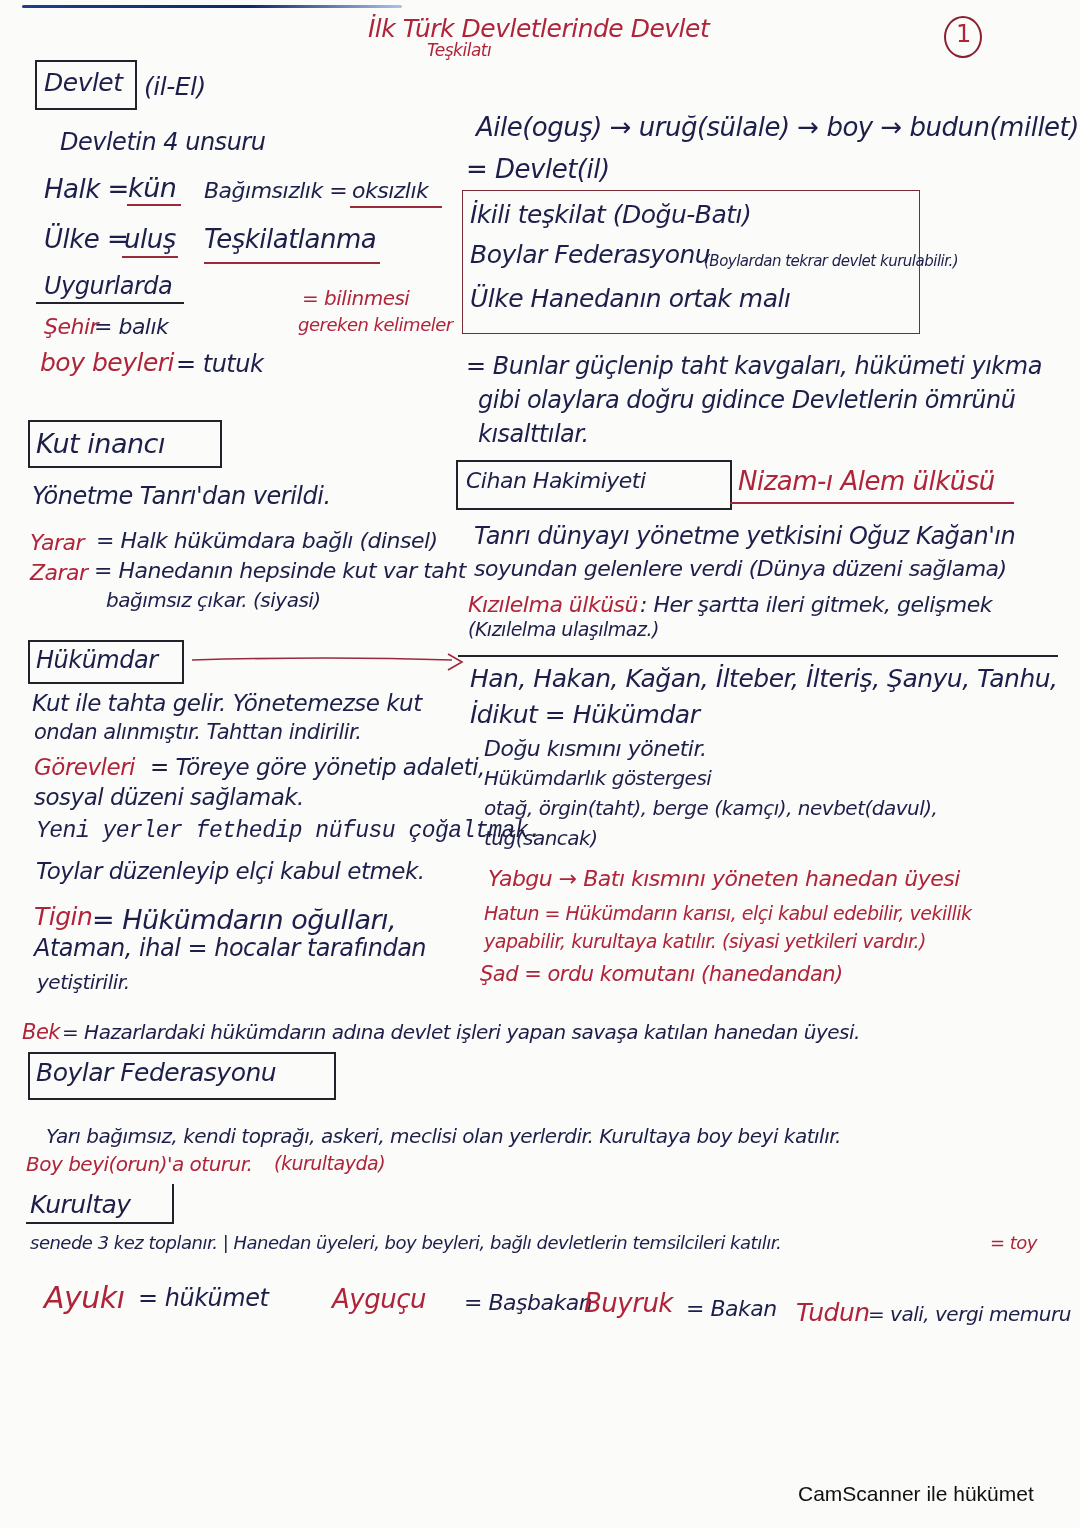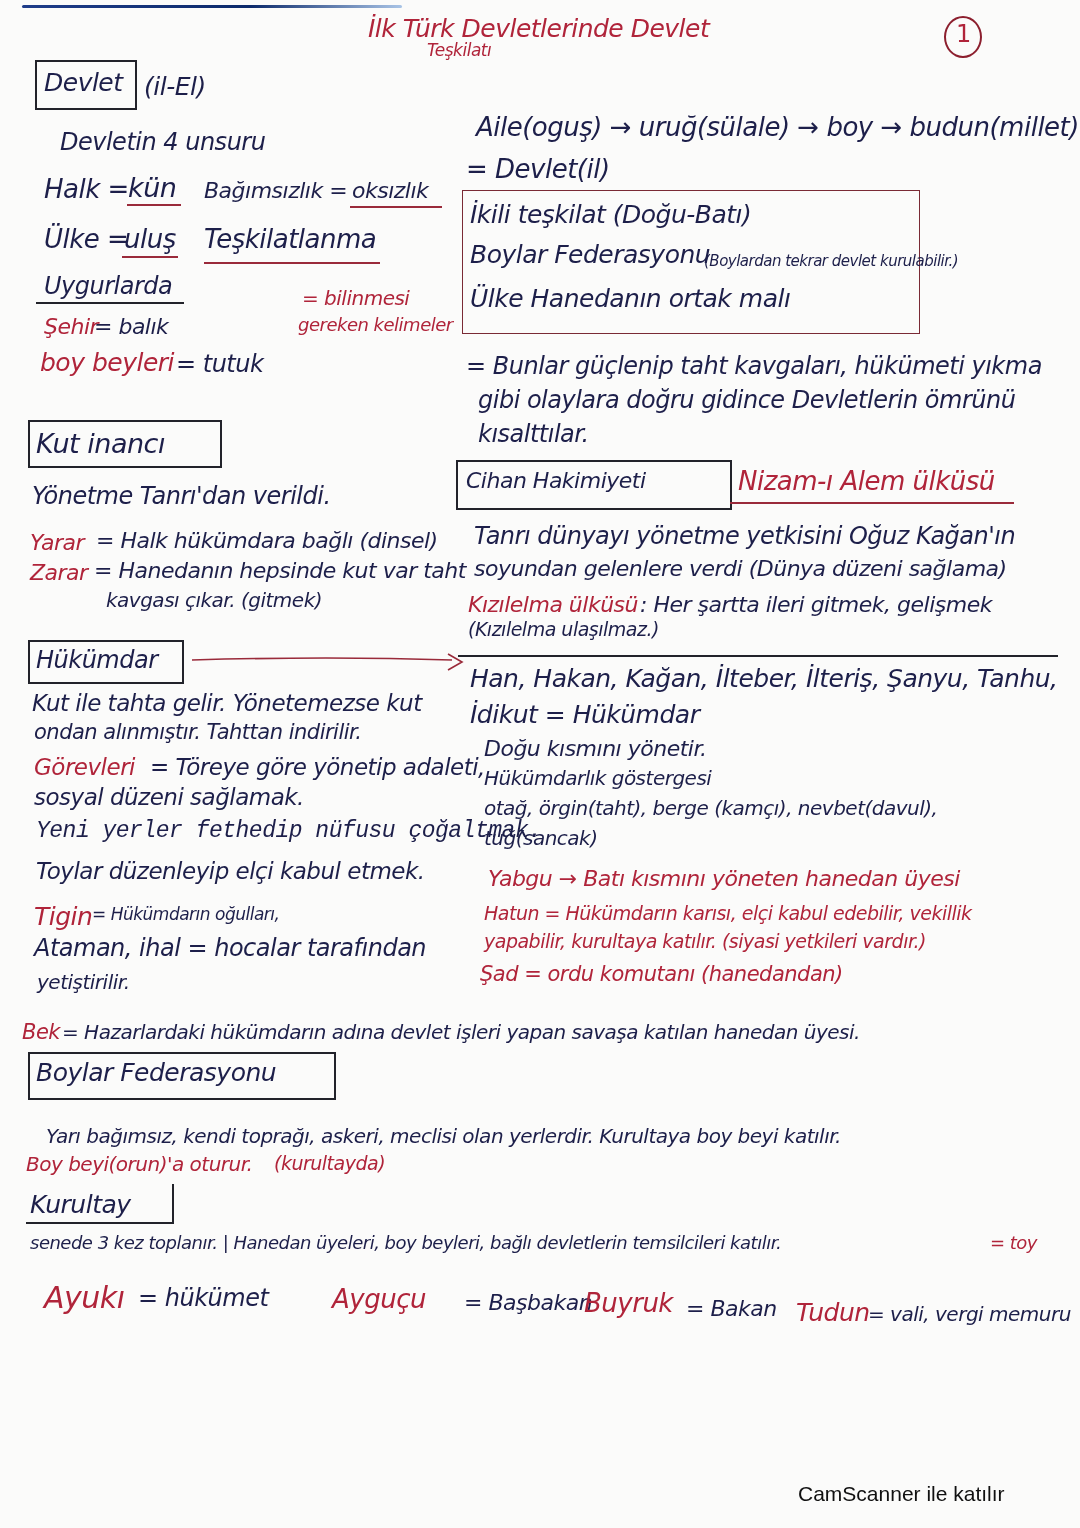--- a/index.html
+++ b/index.html
@@ -77,21 +77,21 @@
 <div class="hw ink" style="left:478px;top:386px;font-size:24px;">gibi olaylara doğru gidince Devletlerin ömrünü</div>
 <div class="hw ink" style="left:478px;top:420px;font-size:24px;">kısalttılar.</div>
 
 <div class="box" style="left:28px;top:420px;width:190px;height:44px;"></div>
 <div class="hw ink" style="left:36px;top:428px;font-size:27px;">Kut inancı</div>
 <div class="hw ink" style="left:32px;top:482px;font-size:24px;">Yönetme Tanrı'dan verildi.</div>
 <div class="hw red" style="left:30px;top:530px;font-size:22px;">Yarar</div>
 <div class="hw ink" style="left:96px;top:528px;font-size:22px;"> = Halk hükümdara bağlı (dinsel)</div>
 <div class="hw red" style="left:30px;top:560px;font-size:22px;">Zarar</div>
 <div class="hw ink" style="left:94px;top:558px;font-size:22px;"> = Hanedanın hepsinde kut var taht</div>
-<div class="hw ink" style="left:106px;top:588px;font-size:20px;">kavgası çıkar. (gitmek)</div>
+<div class="hw ink" style="left:106px;top:588px;font-size:20px;">bağımsız çıkar. (siyasi)</div>
 
 <div class="box" style="left:456px;top:460px;width:272px;height:46px;"></div>
 <div class="hw ink" style="left:466px;top:468px;font-size:22px;">Cihan Hakimiyeti</div>
 <div class="hw red" style="left:738px;top:466px;font-size:26px;">Nizam-ı Alem ülküsü</div>
 <div class="ruline" style="left:730px;top:502px;width:284px;"></div>
 
 <div class="hw ink" style="left:474px;top:522px;font-size:24px;">Tanrı dünyayı yönetme yetkisini Oğuz Kağan'ın</div>
 <div class="hw ink" style="left:474px;top:556px;font-size:22px;">soyundan gelenlere verdi (Dünya düzeni sağlama)</div>
 <div class="hw red" style="left:468px;top:592px;font-size:22px;">Kızılelma ülküsü</div>
 <div class="hw ink" style="left:640px;top:592px;font-size:22px;">: Her şartta ileri gitmek, gelişmek</div>
@@ -111,21 +111,21 @@
 <div class="hw ink" style="left:32px;top:690px;font-size:23px;">Kut ile tahta gelir. Yönetemezse kut</div>
 <div class="hw ink" style="left:34px;top:720px;font-size:21px;">ondan alınmıştır. Tahttan indirilir.</div>
 
 <div class="hw red" style="left:34px;top:754px;font-size:23px;">Görevleri</div>
 <div class="hw ink" style="left:150px;top:754px;font-size:23px;"> = Töreye göre yönetip adaleti,</div>
 <div class="hw ink" style="left:34px;top:784px;font-size:23px;">sosyal düzeni sağlamak.</div>
 <div class="hw ink" style="left:36px;top:818px;font-size:23px;font-family:Liberation Mono, monospace;">Yeni yerler fethedip nüfusu çoğaltmak.</div>
 <div class="hw ink" style="left:36px;top:858px;font-size:23px;">Toylar düzenleyip elçi kabul etmek.</div>
 
 <div class="hw red" style="left:34px;top:902px;font-size:25px;">Tigin</div>
-<div class="hw ink" style="left:92px;top:904px;font-size:17px;text-align:center;"> = Hükümdarın oğulları,</div>
+<div class="hw ink" style="left:92px;top:904px;font-size:27px;text-align:center;"> = Hükümdarın oğulları,</div>
 <div class="hw ink" style="left:34px;top:934px;font-size:24px;">Ataman, ihal = hocalar tarafından</div>
 <div class="hw ink" style="left:37px;top:970px;font-size:20px;">yetiştirilir.</div>
 
 <div class="hw ink" style="left:484px;top:736px;font-size:22px;">Doğu kısmını yönetir.</div>
 <div class="hw ink" style="left:484px;top:766px;font-size:20px;">Hükümdarlık göstergesi</div>
 <div class="hw ink" style="left:484px;top:796px;font-size:20px;">otağ, örgin(taht), berge (kamçı), nevbet(davul),</div>
 <div class="hw ink" style="left:484px;top:826px;font-size:20px;">tuğ(sancak)</div>
 
 <div class="hw red" style="left:488px;top:866px;font-size:22px;">Yabgu → Batı kısmını yöneten hanedan üyesi</div>
 <div class="hw red" style="left:484px;top:902px;font-size:19px;">Hatun = Hükümdarın karısı, elçi kabul edebilir, vekillik</div>
@@ -149,13 +149,13 @@
 
 <div class="hw red" style="left:44px;top:1280px;font-size:30px;">Ayukı</div>
 <div class="hw ink" style="left:138px;top:1284px;font-size:24px;"> = hükümet</div>
 <div class="hw red" style="left:332px;top:1284px;font-size:26px;">Ayguçu</div>
 <div class="hw ink" style="left:440px;top:1290px;font-size:22px;margin-left:24px;"> = Başbakan</div>
 <div class="hw red" style="left:584px;top:1288px;font-size:26px;">Buyruk</div>
 <div class="hw ink" style="left:686px;top:1296px;font-size:22px;"> = Bakan</div>
 <div class="hw red" style="left:796px;top:1298px;font-size:25px;">Tudun</div>
 <div class="hw ink" style="left:868px;top:1302px;font-size:20px;"> = vali, vergi memuru</div>
 
-<div class="footer" style="left:798px;top:1482px;">CamScanner ile katılır</div>
+<div class="footer" style="left:798px;top:1482px;">CamScanner ile hükümet</div>
 
 </body></html>

